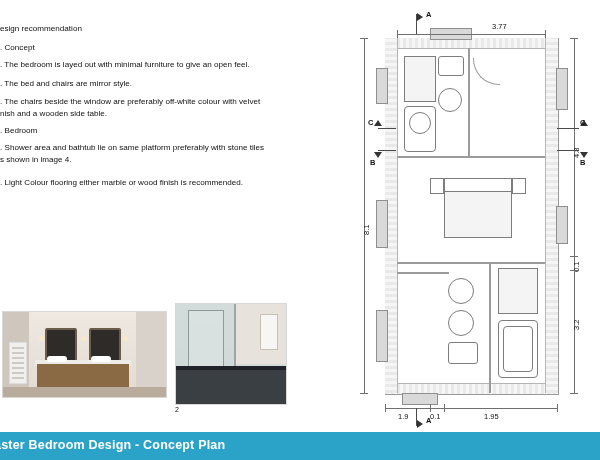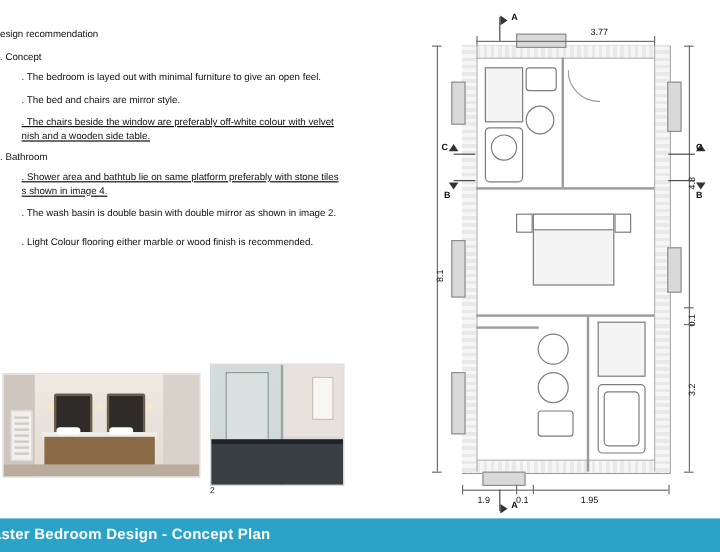--- a/index.html
+++ b/index.html
@@ -11,28 +11,28 @@
     position:relative;
   }
   .page{position:absolute;inset:0;}
 
   
   .text-col{
     position:absolute;left:-6px;top:24px;width:330px;
   }
   .t-line{
     font-size:8.1px;color:#111;line-height:11.5px;
-    margin:0 0 7px 6px;white-space:pre-wrap;padding-left:18px;
+    margin:0 0 7px 6px;white-space:pre-wrap;
   }
   .t-head{
     font-weight:normal;font-size:8.1px;color:#111;
     margin:0 0 7px 6px;
   }
   .t-head.first{margin-bottom:10px;}
-  .t-line.two{line-height:11.5px;text-decoration:underline;}
+  .t-line.two{line-height:11.5px;}
 
   
   .photos{position:absolute;left:0;top:303px;}
   .photo{
     position:absolute;overflow:hidden;border:1px solid #d8d8d8;
   }
   .photo-1{left:2px;top:8px;width:163px;height:85px;}
   .photo-2{left:175px;top:0px;width:110px;height:100px;}
   .cap{
     position:absolute;font-size:7px;color:#111;
@@ -123,24 +123,23 @@
 
   <div class="text-col">
     <div class="t-head first">esign recommendation</div>
 
     <div class="t-head">. Concept</div>
     <div class="t-line">. The bedroom is layed out with minimal furniture to give an open feel.</div>
     <div class="t-line">. The bed and chairs are mirror style.</div>
     <div class="t-line two">. The chairs beside the window are preferably off-white colour with velvet
 nish and a wooden side table.</div>
 
-    <div class="t-head">. Bathroom</div>
+    <div class="t-head">. Bedroom</div>
     <div class="t-line two">. Shower area and bathtub lie on same platform preferably with stone tiles
 s shown in image 4.</div>
-    <div class="t-line">. The wash basin is double basin with double mirror as shown in image 2.</div>
 
     <div class="t-line" style="margin-top:12px;">. Light Colour flooring either marble or wood finish is recommended.</div>
   </div>
 
   <div class="photos">
 
     <div class="photo photo-1">
       <div class="p1-bg"></div>
       <div class="p1-wallL"></div>
       <div class="p1-wallR"></div>

